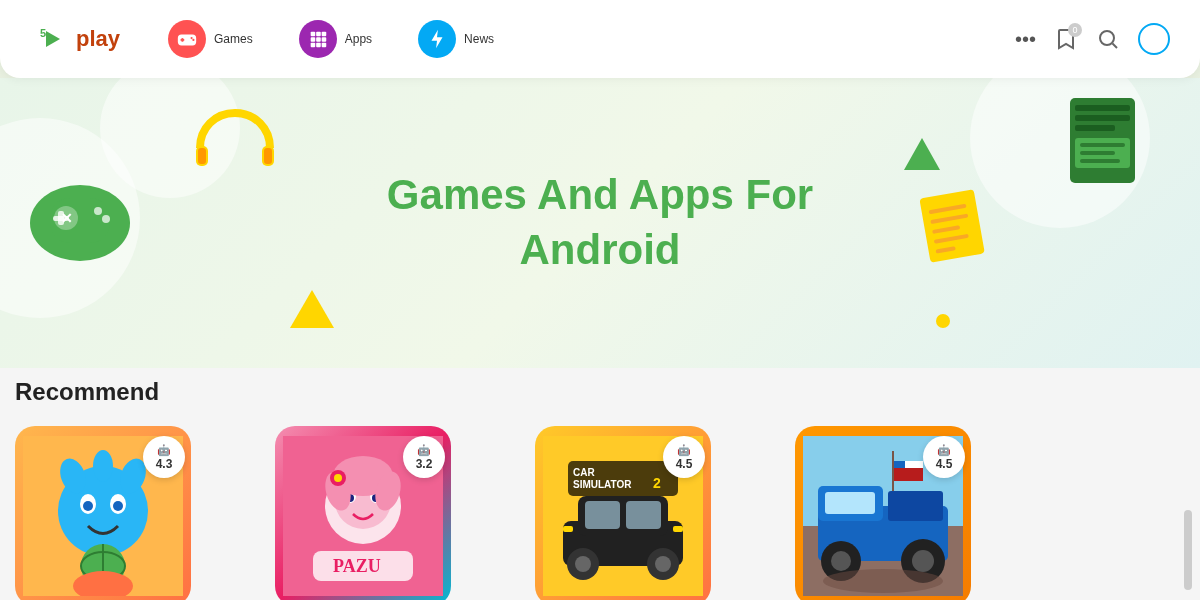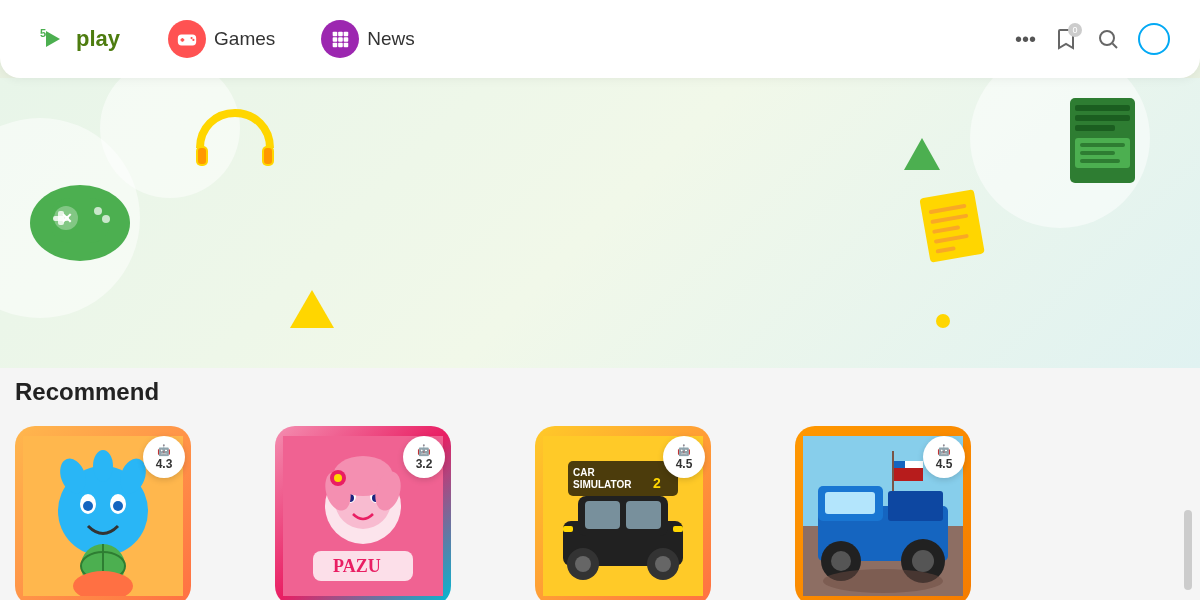--- a/index.html
+++ b/index.html
@@ -20,30 +20,30 @@
     }
     .logo {
       display: flex;
       align-items: center;
       gap: 6px;
       margin-right: 20px;
     }
     .logo-text {
       font-size: 22px;
       font-weight: 700;
-      color: #4d7c0f;
+      color: #c2410c;
     }
     .nav-item {
       display: flex;
       align-items: center;
       gap: 8px;
       padding: 8px 18px;
       border-radius: 25px;
       cursor: pointer;
-      font-size: 19px;
+      font-size: 12px;
       font-weight: 500;
       color: #333;
       text-decoration: none;
     }
     .nav-icon-circle {
       width: 38px;
       height: 38px;
       border-radius: 50%;
       display: flex;
       align-items: center;
@@ -228,24 +228,32 @@
         <rect x="10" y="4" width="5" height="5" rx="1" fill="white"></rect>
         <rect x="16" y="4" width="5" height="5" rx="1" fill="white"></rect>
         <rect x="4" y="10" width="5" height="5" rx="1" fill="white"></rect>
         <rect x="10" y="10" width="5" height="5" rx="1" fill="white"></rect>
         <rect x="16" y="10" width="5" height="5" rx="1" fill="white"></rect>
         <rect x="4" y="16" width="5" height="5" rx="1" fill="white"></rect>
         <rect x="10" y="16" width="5" height="5" rx="1" fill="white"></rect>
         <rect x="16" y="16" width="5" height="5" rx="1" fill="white"></rect>
       </svg>
     </div>
+    <span>Apps</span>
+  </div>
+
+
+  <div class="nav-item nav-news">
+    <div class="nav-icon-circle" style="background:#03a9f4">
+      <svg width="22" height="22" viewBox="0 0 24 24">
+        <polygon points="13,2 6,14 12,14 11,22 18,10 12,10" fill="white"></polygon>
+      </svg>
+    </div>
     <span>News</span>
   </div>
-
-
 
   <div class="header-spacer"></div>
 
   <div class="header-actions">
     <button class="header-btn">
       <span>•••</span>
     </button>
     <button class="header-btn">
       <svg width="24" height="24" viewBox="0 0 24 24">
         <path d="M6 3h12a1 1 0 011 1v17l-7-4-7 4V4a1 1 0 011-1z" stroke="#666" stroke-width="2" fill="none"></path>
@@ -311,20 +319,24 @@
 
   <svg width="70" height="80" viewBox="0 0 70 80" style="position:absolute;right:210px;top:110px;z-index:3;transform:rotate(-10deg)">
     <rect x="5" y="5" width="55" height="65" rx="4" fill="#ffd600"></rect>
     <rect x="12" y="18" width="38" height="4" rx="2" fill="#f9a825"></rect>
     <rect x="12" y="28" width="38" height="4" rx="2" fill="#f9a825"></rect>
     <rect x="12" y="38" width="28" height="4" rx="2" fill="#f9a825"></rect>
     <rect x="12" y="48" width="35" height="4" rx="2" fill="#f9a825"></rect>
     <rect x="12" y="58" width="20" height="4" rx="2" fill="#f9a825"></rect>
   </svg>
 
+  <div class="hero-title">
+    <div>Games And Apps For</div>
+    <div>Android</div>
+  </div>
 </div>
 
 <div style="background:#f5f5f5;padding:0">
   <div class="recommend-title">Recommend</div>
   <div class="apps-grid">
 
     <div class="app-card">
       <div class="app-card-inner">
         <div class="app-image app-bg-toca">
 

